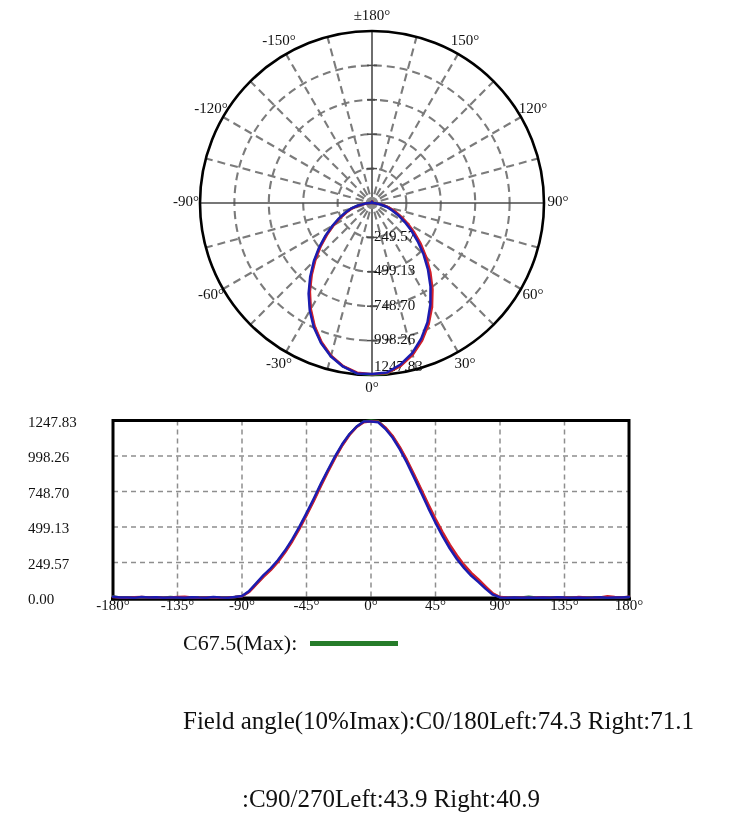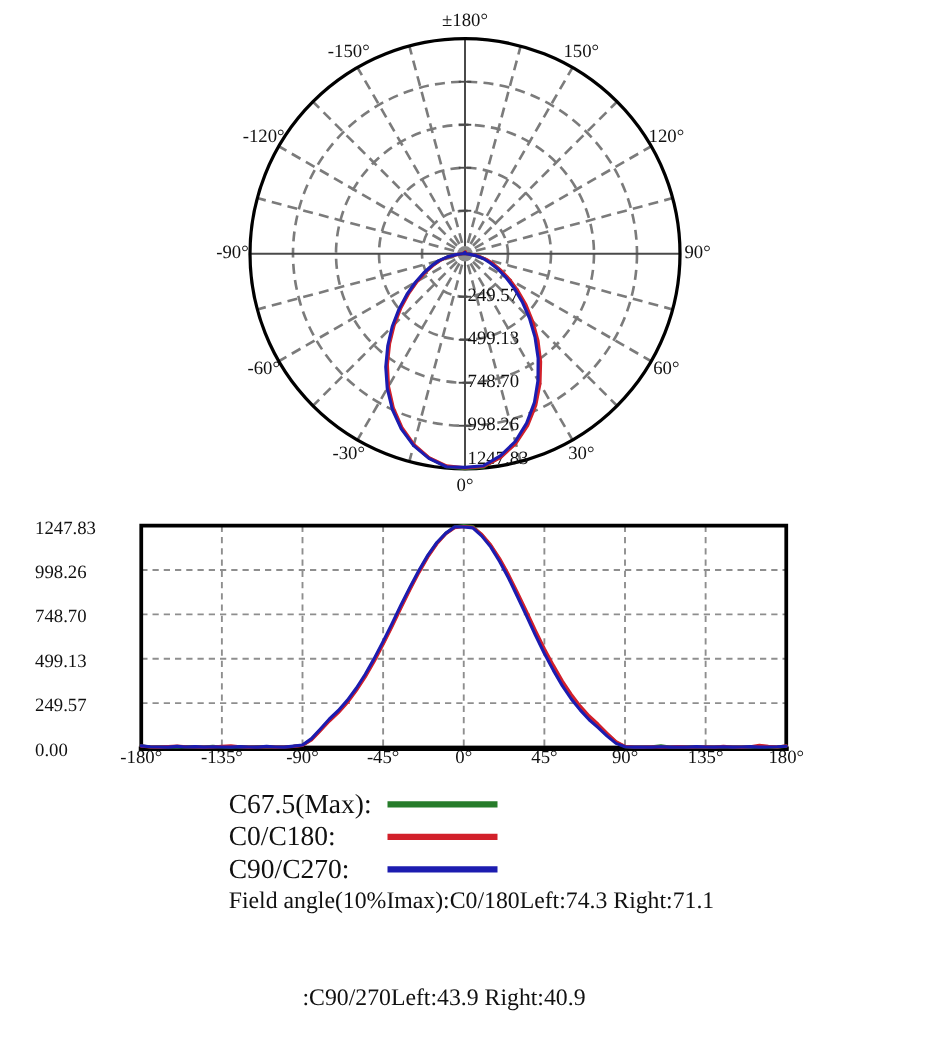--- a/index.html
+++ b/index.html
@@ -9,21 +9,21 @@
     background:#ffffff;
     font-family:"Liberation Serif", serif;
     color:#111;
     overflow:hidden;
   }
   svg text{font-family:"Liberation Serif", serif;fill:#111;}
   .charts{position:absolute;left:0;top:0;}
   .lg-row{position:absolute;left:0;width:744px;height:26px;}
   .lg-label{position:absolute;left:183px;top:0;line-height:26px;font-size:22px;white-space:nowrap;text-align:right;}
   .lg-line{position:absolute;left:310px;top:11px;width:88px;height:5px;background:#000;}
-  .ann{position:absolute;font-size:19px;line-height:26px;white-space:nowrap;}
+  .ann{position:absolute;font-size:25px;line-height:26px;white-space:nowrap;}
 </style>
 </head>
 <body>
 
 <div class="screen">
 
   <svg class="charts" id="charts-svg" width="744" height="628" viewBox="0 0 744 628">
       <circle cx="372" cy="203" r="34.4" fill="none" stroke="#7b7b7b" stroke-width="2.1" stroke-dasharray="8 5"></circle>
       <circle cx="372" cy="203" r="68.8" fill="none" stroke="#7b7b7b" stroke-width="2.1" stroke-dasharray="8 5"></circle>
       <circle cx="372" cy="203" r="103.19999999999999" fill="none" stroke="#7b7b7b" stroke-width="2.1" stroke-dasharray="8 5"></circle>
@@ -115,25 +115,17 @@
       <text x="629" y="607" text-anchor="middle" font-size="15" dominant-baseline="middle">180°</text>
       <polyline points="113.0,596.6 120.2,597.6 127.3,597.4 134.5,597.6 141.7,597.7 148.8,597.3 156.0,597.6 163.2,597.7 170.3,597.1 177.5,597.6 184.7,597.7 191.8,597.4 199.0,597.6 206.2,597.3 213.3,597.7 220.5,597.6 227.7,597.4 234.8,597.0 242.0,596.2 249.2,591.5 256.3,583.9 263.5,576.1 270.7,569.3 277.8,561.3 285.0,551.6 292.2,540.5 299.3,528.0 306.5,514.4 313.7,500.0 320.8,485.1 328.0,470.7 335.2,457.0 342.3,444.8 349.5,434.4 356.7,426.7 363.8,421.6 371.0,420.5 378.2,421.2 385.3,427.9 392.5,436.4 399.7,447.6 406.8,460.7 414.0,475.4 421.2,490.6 428.3,505.8 435.5,520.5 442.7,533.8 449.8,546.2 457.0,556.9 464.2,566.1 471.3,574.0 478.5,580.4 485.7,587.3 492.8,593.9 500.0,597.3 507.2,597.7 514.3,597.6 521.5,597.4 528.7,596.7 535.8,597.6 543.0,597.7 550.2,597.4 557.3,597.6 564.5,597.7 571.7,597.6 578.8,597.4 586.0,597.7 593.2,597.6 600.3,597.7 607.5,597.4 614.7,597.6 621.8,597.7 629.0,596.9" fill="none" stroke="#267c2a" stroke-width="2.5" stroke-linejoin="round" stroke-linecap="round" clip-path="url(#plotclip)"></polyline>
       <polyline points="113.0,596.9 120.2,597.6 127.3,597.7 134.5,597.3 141.7,596.9 148.8,597.4 156.0,597.6 163.2,597.7 170.3,597.6 177.5,597.1 184.7,596.7 191.8,597.4 199.0,597.7 206.2,597.6 213.3,597.4 220.5,597.7 227.7,597.6 234.8,597.1 242.0,596.3 249.2,592.0 256.3,584.5 263.5,576.8 270.7,570.1 277.8,562.2 285.0,552.5 292.2,541.5 299.3,529.2 306.5,515.5 313.7,501.1 320.8,486.2 328.0,471.7 335.2,457.9 342.3,445.5 349.5,435.0 356.7,427.0 363.8,422.2 371.0,421.2 378.2,421.8 385.3,427.4 392.5,435.8 399.7,446.9 406.8,459.7 414.0,474.2 421.2,489.2 428.3,504.3 435.5,518.9 442.7,532.3 449.8,544.7 457.0,555.5 464.2,564.9 471.3,572.8 478.5,579.4 485.7,586.6 492.8,593.4 500.0,597.1 507.2,597.6 514.3,597.7 521.5,597.4 528.7,597.7 535.8,597.6 543.0,597.3 550.2,597.7 557.3,597.6 564.5,597.4 571.7,597.7 578.8,597.1 586.0,597.6 593.2,597.7 600.3,597.4 607.5,596.3 614.7,597.1 621.8,597.6 629.0,596.7" fill="none" stroke="#d2202a" stroke-width="2.5" stroke-linejoin="round" stroke-linecap="round" clip-path="url(#plotclip)"></polyline>
       <polyline points="113.0,596.7 120.2,597.4 127.3,597.6 134.5,597.7 141.7,597.1 148.8,597.6 156.0,597.3 163.2,597.7 170.3,597.4 177.5,597.6 184.7,597.7 191.8,597.3 199.0,597.6 206.2,597.7 213.3,597.1 220.5,597.6 227.7,597.7 234.8,596.9 242.0,596.0 249.2,590.9 256.3,583.2 263.5,575.2 270.7,568.4 277.8,560.3 285.0,550.6 292.2,539.4 299.3,526.9 306.5,513.1 313.7,498.7 320.8,483.9 328.0,469.7 335.2,456.2 342.3,444.1 349.5,434.0 356.7,426.5 363.8,421.5 371.0,421.6 378.2,422.3 385.3,428.7 392.5,437.5 399.7,449.2 406.8,462.4 414.0,477.4 421.2,492.7 428.3,508.1 435.5,522.8 442.7,536.3 449.8,548.5 457.0,559.2 464.2,568.1 471.3,575.8 478.5,582.1 485.7,588.9 492.8,594.7 500.0,597.4 507.2,597.7 514.3,597.6 521.5,597.7 528.7,597.4 535.8,597.7 543.0,597.6 550.2,597.7 557.3,597.3 564.5,597.6 571.7,597.7 578.8,597.4 586.0,597.7 593.2,597.6 600.3,597.3 607.5,597.7 614.7,597.6 621.8,597.4 629.0,597.0" fill="none" stroke="#1c1cb0" stroke-width="2.5" stroke-linejoin="round" stroke-linecap="round" clip-path="url(#plotclip)"></polyline>
     </svg>
 
   <div class="lg-row" style="top:630px">
     <span class="lg-label">C67.5(Max):</span>
     <span class="lg-line" style="background: rgb(38, 124, 42);"></span>
   </div>
-  <div class="lg-row" style="top:656px">
-    <span class="lg-label">C0/C180:</span>
-    <span class="lg-line" style="background: rgb(210, 32, 42);"></span>
-  </div>
-  <div class="lg-row" style="top:682px">
-    <span class="lg-label">C90/C270:</span>
-    <span class="lg-line" style="background: rgb(28, 28, 176);"></span>
-  </div>
 
   <div class="ann" style="left:183px;top:708px">Field angle(10%Imax):C0/180Left:74.3 Right:71.1</div>
   <div class="ann" style="left:242px;top:786px">:C90/270Left:43.9 Right:40.9</div>
 
 </div>
 
 </body></html>

